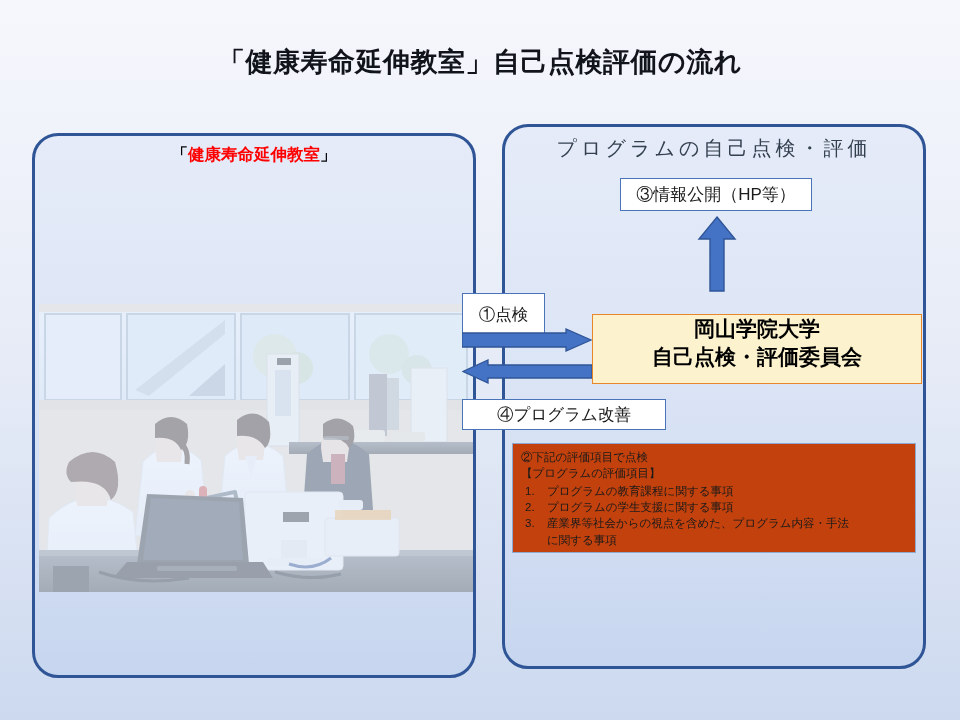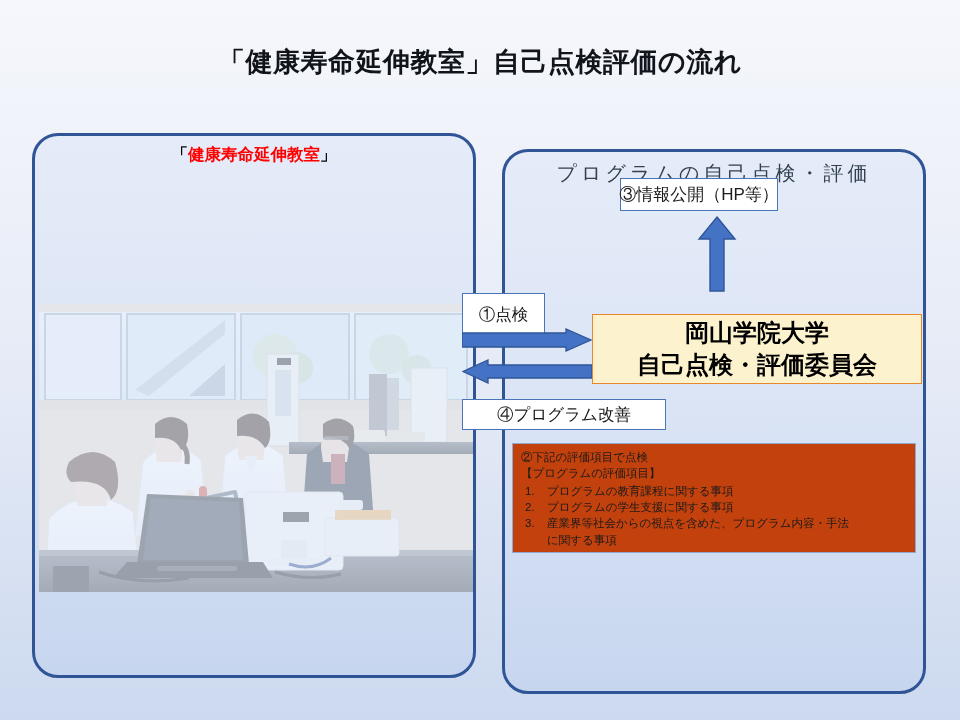--- a/index.html
+++ b/index.html
@@ -17,21 +17,21 @@
     white-space:nowrap;
     font-family:Liberation Serif, serif;
   }
 
   
   .panel{
     position:absolute; border:3px solid #2f5597; border-radius:26px;
     background:linear-gradient(to bottom,#e5ebf8 0%, #dde6f6 40%, #c7d6ef 100%);
   }
   #left-panel{ left:32px; top:133px; width:444px; height:545px; }
-  #right-panel{ left:502px; top:149px; width:424px; height:545px; }
+  #right-panel{ left:502px; top:124px; width:424px; height:545px; }
 
   
   #left-heading{
     position:absolute; left:0; top:8px; width:100%; text-align:center;
     font-size:16.5px; font-weight:bold; color:#000; white-space:nowrap;
   }
   #left-heading .hl{ color:#ff0000;margin-top:12px; }
   #left-body{
     position:absolute; left:6px; top:32px; width:432px;
     font-size:16.5px; font-weight:bold; color:#000;
@@ -47,37 +47,37 @@
   #right-heading{
     position:absolute; left:0; top:8px; width:100%; text-align:center;
     font-size:20px; color:#33404f; letter-spacing:4px; white-space:nowrap;
   }
 
   .wbox{
     position:absolute; background:#ffffff; border:1.4px solid #4a74b8;
     color:#1b1b1b; display:flex; align-items:center; justify-content:center;
     white-space:nowrap;
   }
-  #publish-box{ left:620px; top:178px; width:158px; height:33px; font-size:17px; }
+  #publish-box{ left:620px; top:178px; width:192px; height:33px; font-size:17px; }
   #label-inspect{ left:462px; top:293px; width:83px; height:44px; font-size:16.5px; }
   #label-improve{ left:462px; top:399px; width:204px; height:31px; font-size:16.5px;text-align:center; }
 
   
   .arrow{ position:absolute; }
   #arrow-up{ left:697px; top:215px; width:40px; height:78px; }
   #arrow-right{ left:462px; top:328px; width:130px; height:24px; }
   #arrow-left{ left:462px; top:359px; width:130px; height:25px; }
   .arrow svg{ display:block; width:100%; height:100%; }
 
   
   #committee-box{
     position:absolute; left:592px; top:314px; width:330px; height:70px;
     background:#fdf2ce; border:1.6px solid #e8862c;
-    display:flex; flex-direction:column; align-items:center; justify-content:center;
-    font-size:24px; font-weight:bold; color:#000; line-height:1.32;
+    display:flex; flex-direction:column; align-items:center; justify-content:flex-start;
+    font-size:21px; font-weight:bold; color:#000; line-height:1.32;
   }
 
   
   #criteria-box{
     position:absolute; left:512px; top:443px; width:404px; height:110px;
     background:#c2410c; border:1.3px solid #8ea9d0;
     padding:5px 6px 4px 8px; color:#1a1a1a;
   }
   #criteria-box .l1{ font-size:11.5px; line-height:1.42; white-space:nowrap; }
   #criteria-box ol{ list-style:none; margin-top:1px; }

